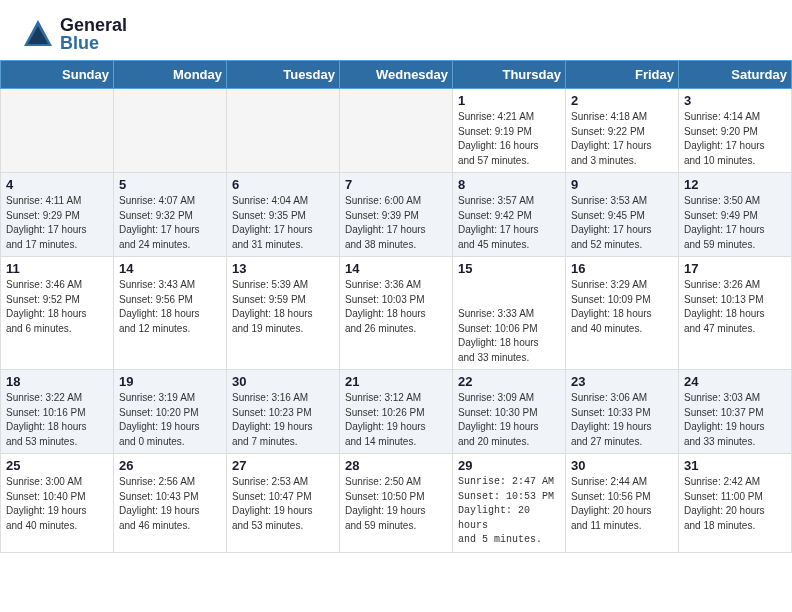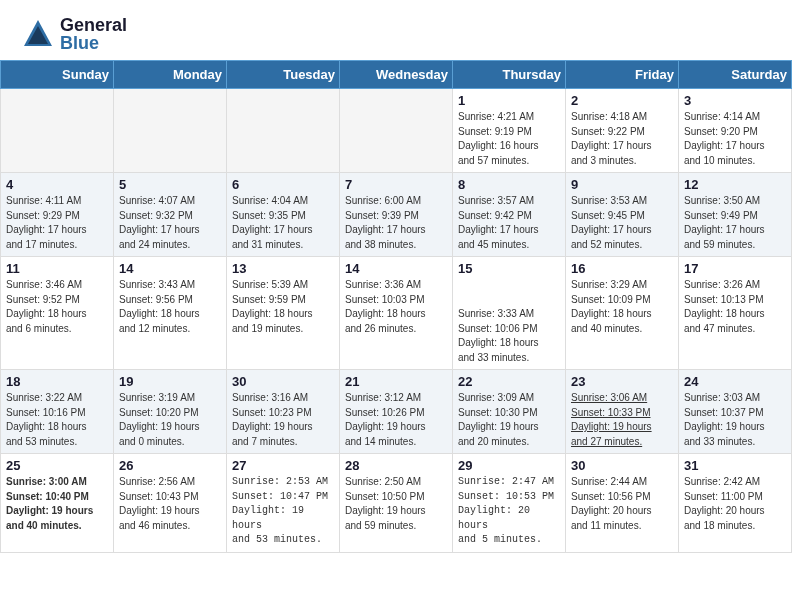--- a/index.html
+++ b/index.html
@@ -283,51 +283,51 @@
         </td>
         <td>
           <div class="day-number">22</div>
           <div class="day-info" style="white-space: pre-line;">Sunrise: 3:09 AM
 Sunset: 10:30 PM
 Daylight: 19 hours
 and 20 minutes.</div>
         </td>
         <td>
           <div class="day-number">23</div>
-          <div class="day-info" style="white-space: pre-line; text-decoration: underline;">Sunrise: 3:06 AM
+          <div class="day-info" style="white-space: pre-line;">Sunrise: 3:06 AM
 Sunset: 10:33 PM
 Daylight: 19 hours
 and 27 minutes.</div>
         </td>
         <td>
           <div class="day-number">24</div>
           <div class="day-info" style="white-space: pre-line;">Sunrise: 3:03 AM
 Sunset: 10:37 PM
 Daylight: 19 hours
 and 33 minutes.</div>
         </td>
       </tr>
       <tr>
         <td>
           <div class="day-number">25</div>
-          <div class="day-info" style="white-space: pre-line; font-weight: bold;">Sunrise: 3:00 AM
+          <div class="day-info" style="white-space: pre-line;">Sunrise: 3:00 AM
 Sunset: 10:40 PM
 Daylight: 19 hours
 and 40 minutes.</div>
         </td>
         <td>
           <div class="day-number">26</div>
           <div class="day-info" style="white-space: pre-line;">Sunrise: 2:56 AM
 Sunset: 10:43 PM
 Daylight: 19 hours
 and 46 minutes.</div>
         </td>
         <td>
           <div class="day-number">27</div>
-          <div class="day-info" style="white-space: pre-line; font-family: Liberation Mono, monospace;">Sunrise: 2:53 AM
+          <div class="day-info" style="white-space: pre-line;">Sunrise: 2:53 AM
 Sunset: 10:47 PM
 Daylight: 19 hours
 and 53 minutes.</div>
         </td>
         <td>
           <div class="day-number">28</div>
           <div class="day-info" style="white-space: pre-line;">Sunrise: 2:50 AM
 Sunset: 10:50 PM
 Daylight: 19 hours
 and 59 minutes.</div>

